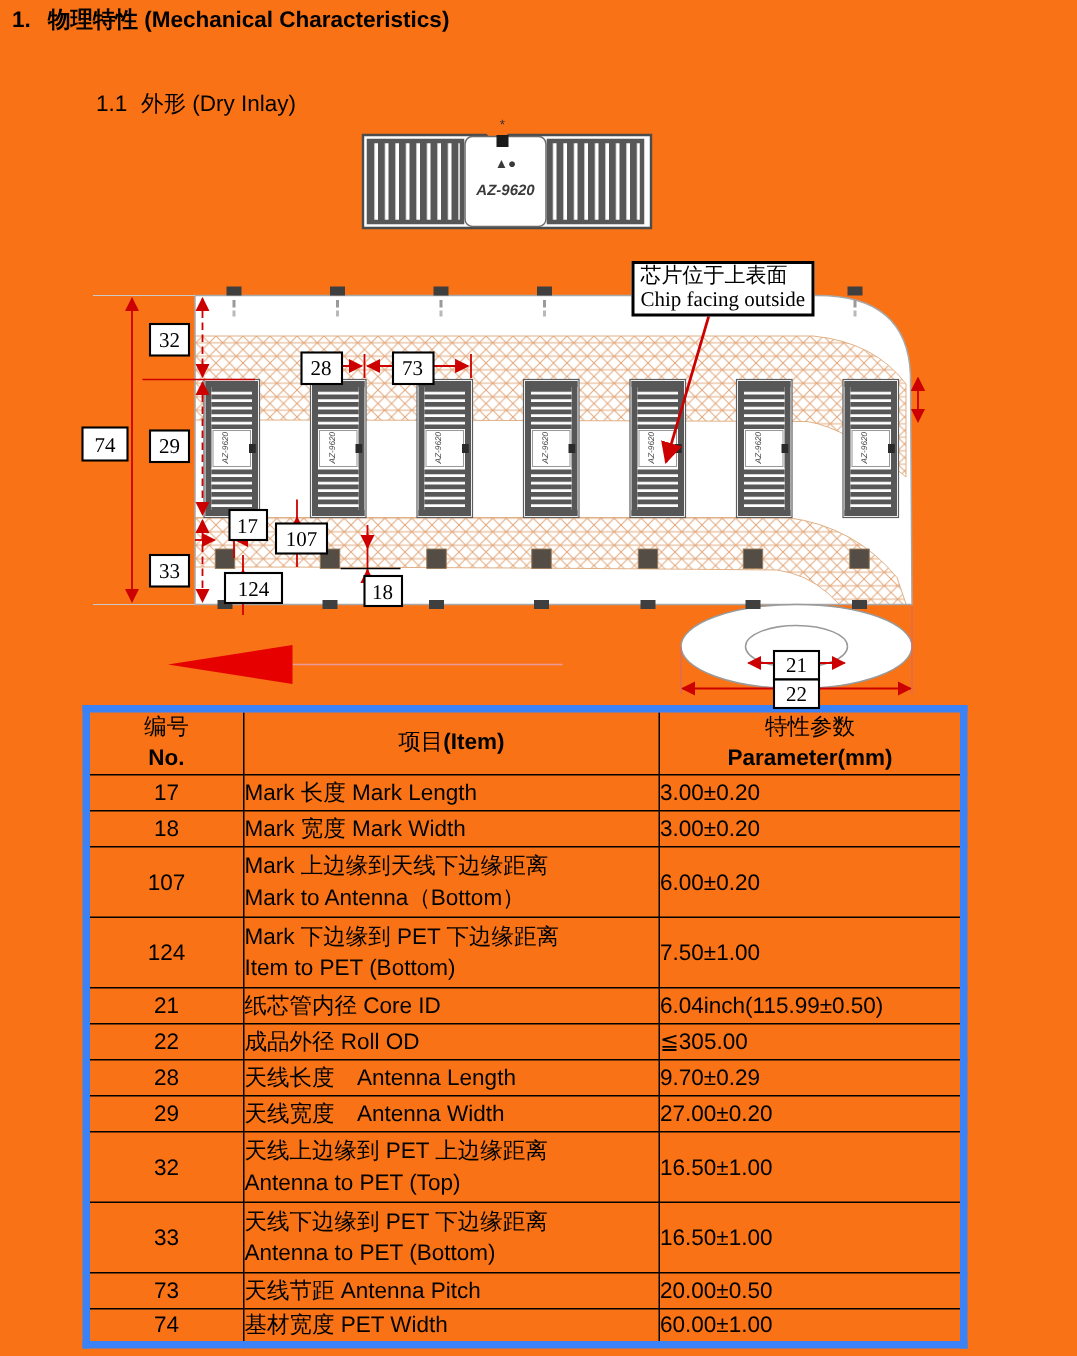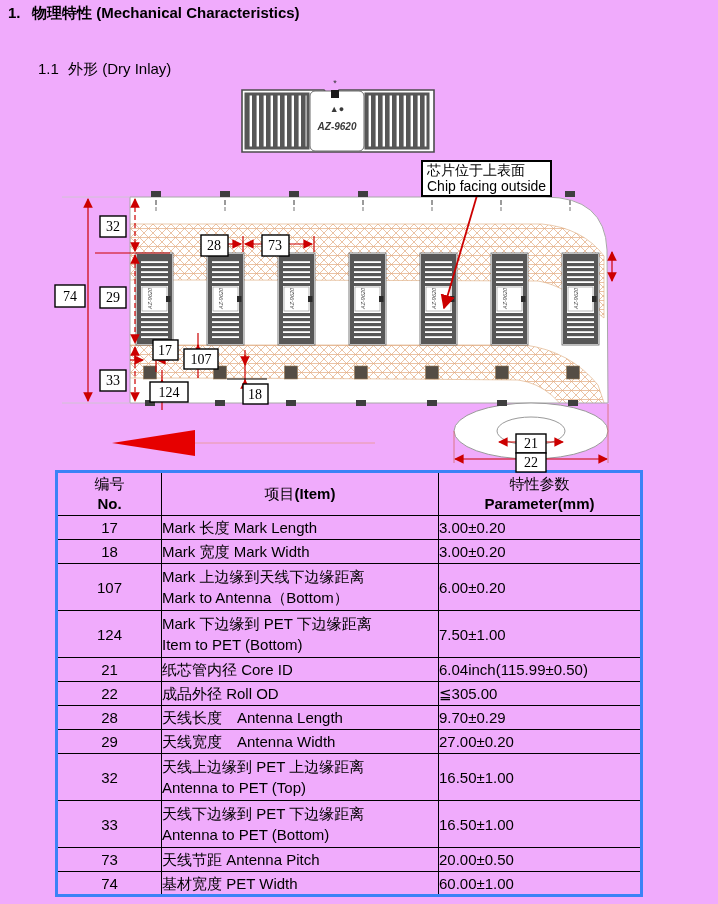--- a/index.html
+++ b/index.html
@@ -1,43 +1,43 @@
 <!DOCTYPE html>
 <html><head>
 <meta charset="utf-8">
 <style>
   html,body{margin:0;padding:0;background:#fff;}
-  #page{position:relative;width:718px;height:904px;background:#f0abfc;overflow:hidden;
+  #page{position:relative;width:718px;height:904px;background:#f97316;overflow:hidden;
         font-family:"Liberation Sans",sans-serif;color:#000;}
 
   
   .h-main{position:absolute;left:8px;top:4px;font-size:15px;font-weight:bold;}
   .h-main .num{display:inline-block;width:24px;}
   .h-sub{position:absolute;font-size:15px;font-weight:normal;}
-  .h-sub .num{display:inline-block;width:30px;}
+  .h-sub .num{display:inline-block;width:30px;margin-left:26px;}
   #sec11{left:38px;top:60px;}
   #sec12{left:38px;top:167px;}
 
   
   .notebox{position:absolute;background:#fff;border:2px solid #000;
-           font-family:Liberation Sans, sans-serif;font-size:14px;line-height:1.12;
-           padding:1px 4px;white-space:nowrap;z-index:5;}
+           font-family:Liberation Serif, serif;font-size:14px;line-height:1.12;
+           padding:1px 4px;white-space:nowrap;z-index:5;margin-top:14px;}
   #chip-note{left:421px;top:160px;}
   #interleaf-note{left:621px;top:249px;}
   #unwind-note{left:219px;top:423px;font-size:15px;}
 
   svg{position:absolute;left:0;top:0;}
   #inlay-svg{left:238px;top:78px;}
   #dims-svg{left:0;top:188px;z-index:1;}
 
   .dimtext{font-family:"Liberation Serif",serif;font-size:14px;fill:#000;}
 
   
   #spec-table{position:absolute;left:55px;top:470px;width:585px;
-              border-collapse:collapse;table-layout:fixed;border:3px solid #3b82f6;}
+              border-collapse:collapse;table-layout:fixed;border:5px solid #3b82f6;}
   #spec-table td,#spec-table th{border:1.4px solid #000;font-size:15px;
               font-weight:normal;vertical-align:middle;padding:0;}
   #spec-table col.c1{width:105px;} #spec-table col.c2{width:277px;} #spec-table col.c3{width:203px;}
   #spec-table thead tr{height:44px;}
   tr.h1{height:24px;} tr.h2{height:47px;}
   td.no{text-align:center;}
   td.item,td.param{padding-left:8px;line-height:1.4;}
   .bold{font-weight:bold;}
   th .line{display:block;text-align:center;line-height:1.35;}
 </style>

